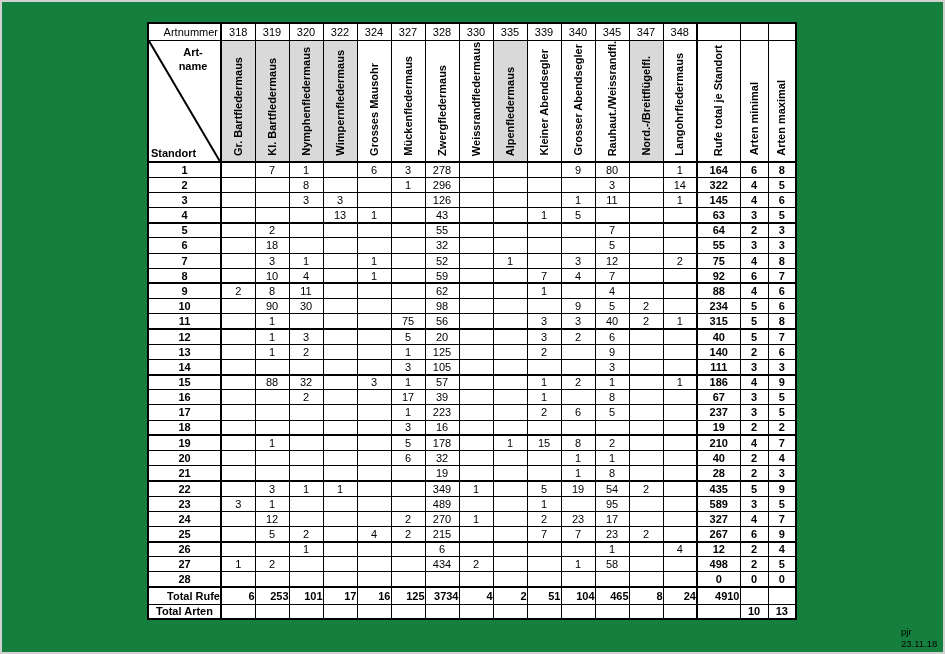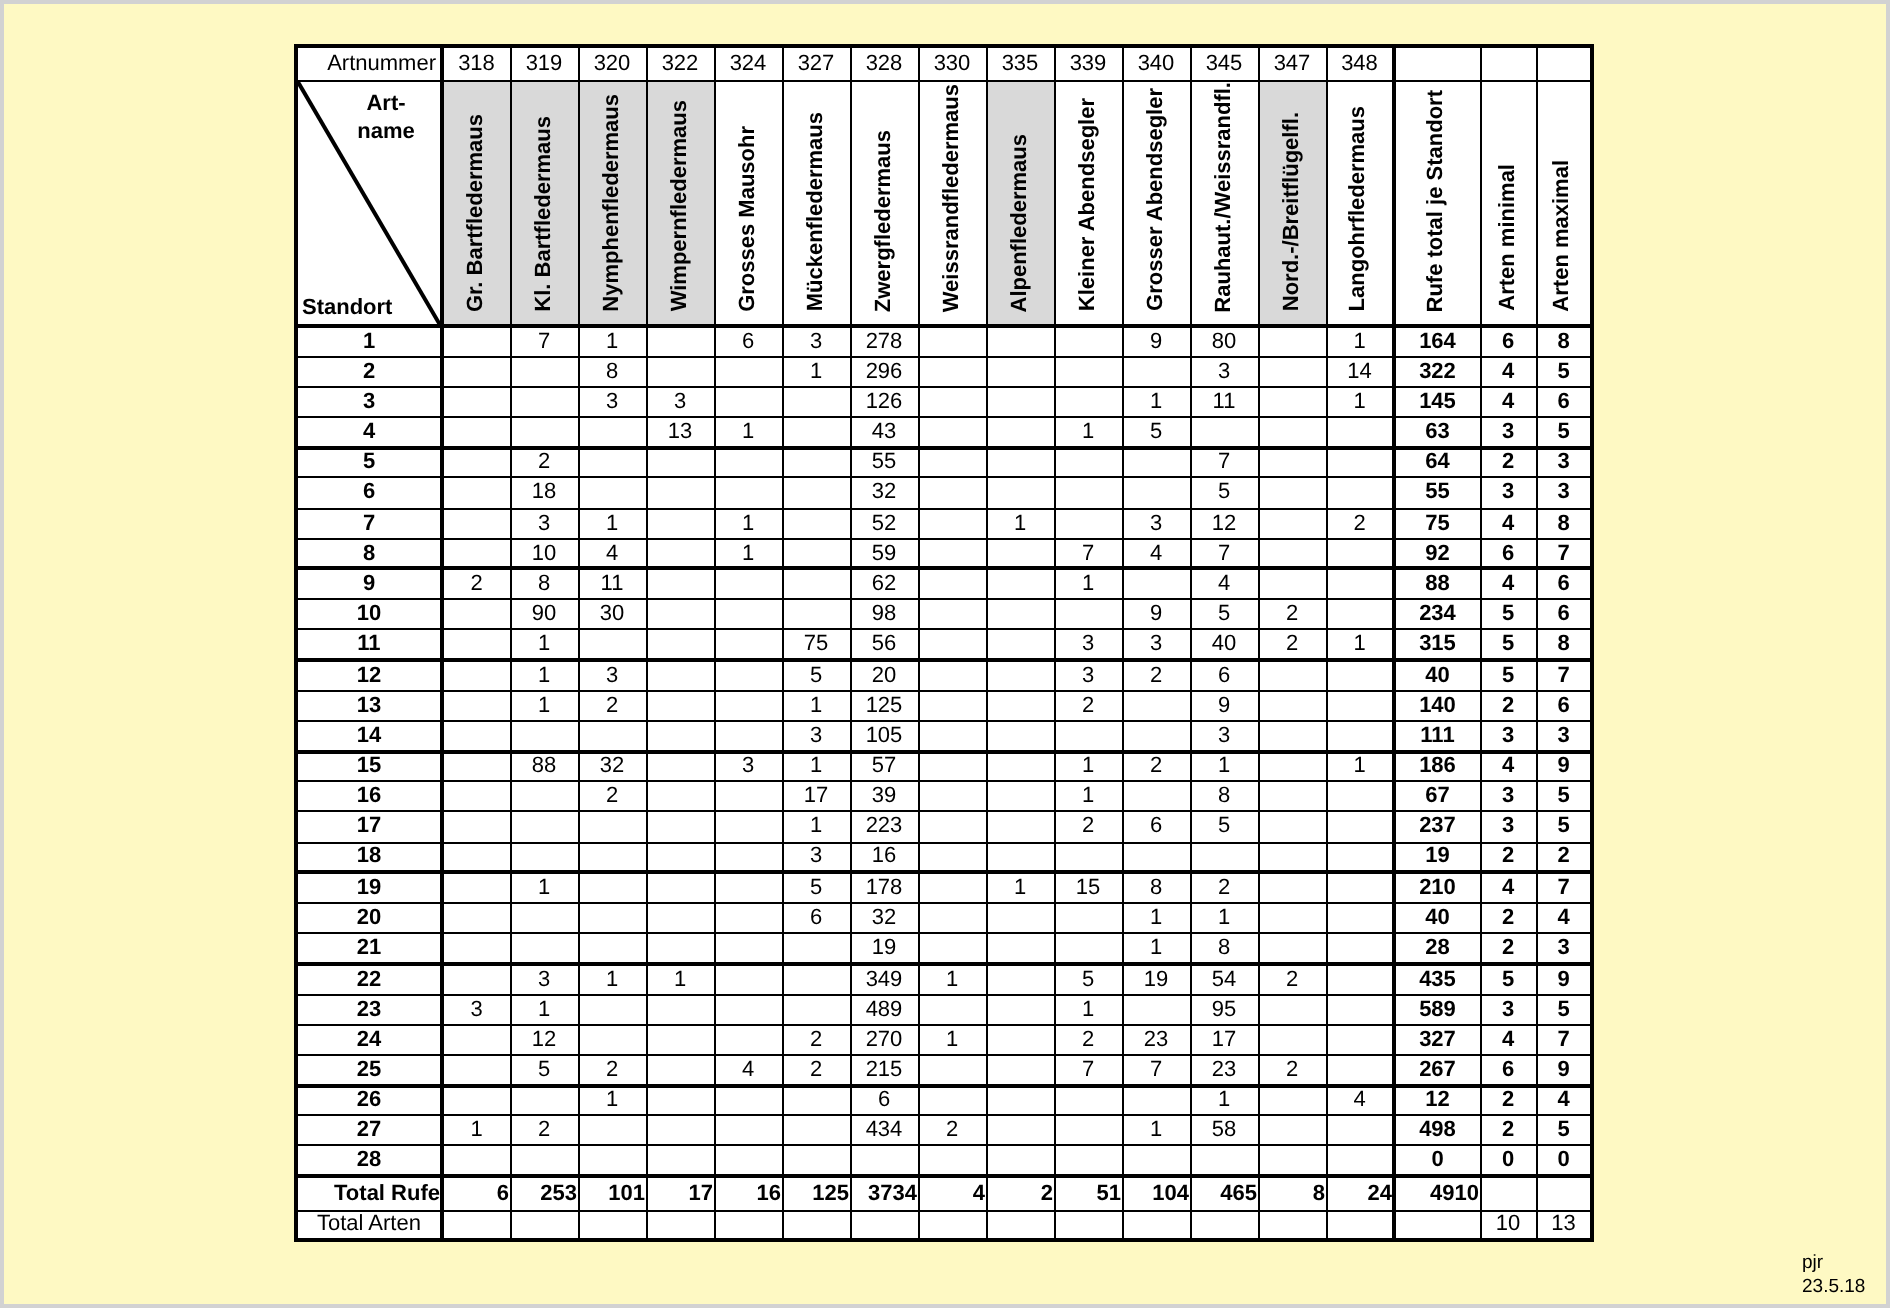--- a/index.html
+++ b/index.html
@@ -1,18 +1,18 @@
 <!DOCTYPE html>
 <html><head>
 <meta charset="utf-8">
 <style>
   * { box-sizing: border-box; margin: 0; padding: 0; }
   html, body { width: 945px; height: 654px; }
   body { background: #ffffff; font-family: "Liberation Sans", sans-serif; position: relative; overflow: hidden; }
-  .page { position: absolute; inset: 0; background: #fef9c3; border: 2px solid #d2d2d2; }
+  .page { position: absolute; inset: 0; background: #15803d; border: 2px solid #d2d2d2; }
 
   table { position: absolute; left: 145px; top: 20px; border-collapse: collapse; table-layout: fixed; border: 2px solid #000; background: #fff; }
   th, td { border: 1px solid #000; font-size: 11px; color: #000; text-align: center; vertical-align: middle; padding: 0; line-height: 1.1; font-weight: normal; overflow: hidden; }
 
   
   .artnum-row th { height: 17px; }
   .artnum-label { text-align: right; padding-right: 2px; }
 
   
   .header-row th { height: 108px; vertical-align: bottom; padding-bottom: 3px; }
@@ -28,21 +28,21 @@
   
   .data-row th, .data-row td { height: 15.2px; }
   .standort { font-weight: bold; }
   .b { font-weight: bold; }
 
   
   .bR2 { border-right-width: 2px; }
   .bB2 { border-bottom-width: 2px; }
   tr.groupEnd th, tr.groupEnd td { border-bottom-width: 2px; }
   .total-rufe-row th, .total-rufe-row td { height: 17px; font-weight: bold; border-top-width: 2px; text-align: right; }
-  .total-arten-row th, .total-arten-row td { height: 15px; font-weight: normal; }
+  .total-arten-row th, .total-arten-row td { height: 15px; font-weight: bold; }
 
   .footer { position: absolute; left: 899px; top: 624px; font-size: 9.5px; line-height: 1.25; color: #000; }
 </style>
 </head>
 <body>
 
 <div class="page">
   <table id="main-table">
       <colgroup>
         <col style="width: 73px;">
@@ -712,15 +712,15 @@
           <td></td>
           <td class="bR2"></td>
           <td></td>
           <td>10</td>
           <td>13</td>
         </tr>
       </tfoot>
     </table>
   <div class="footer">
     <div>pjr</div>
-    <div>23.5.18</div>
+    <div>23.11.18</div>
   </div>
 </div>
 
 </body></html>

